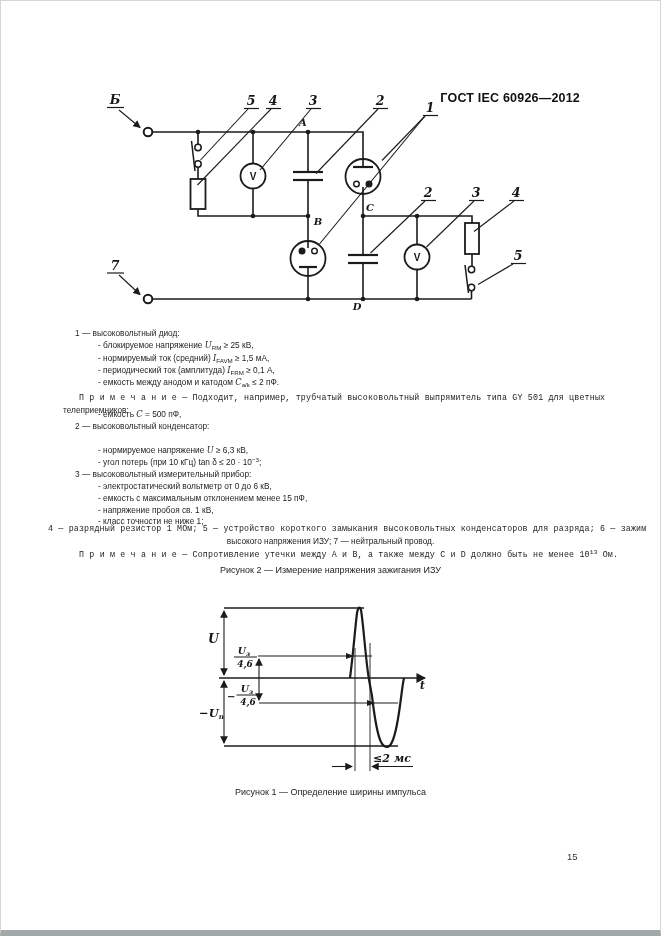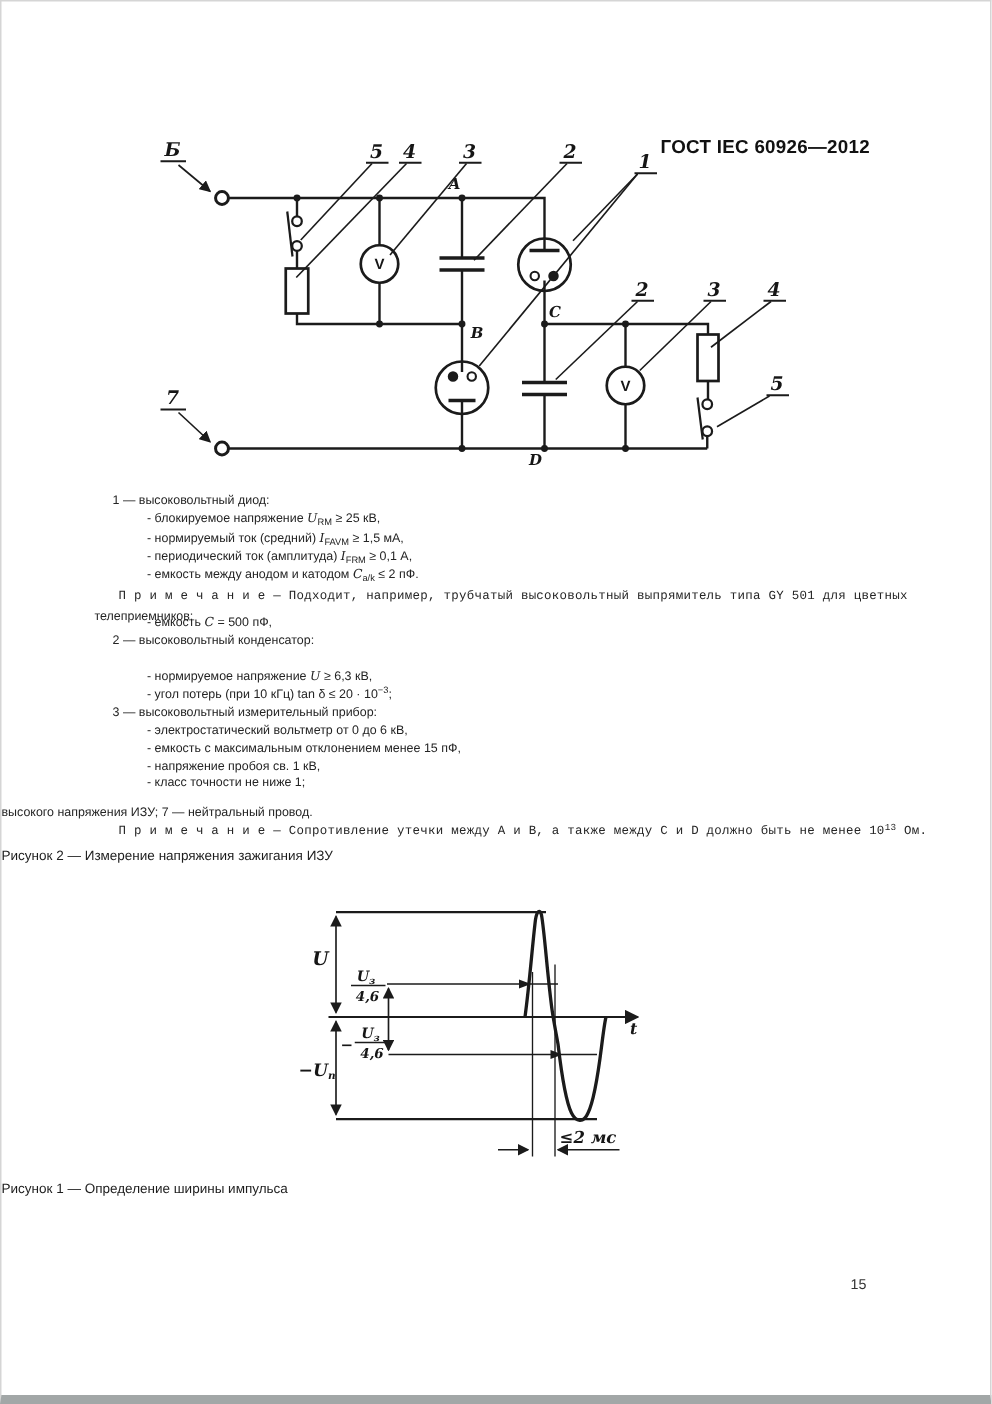--- a/index.html
+++ b/index.html
@@ -10,21 +10,21 @@
   }
   .hdr{
     position:absolute;top:64px;right:80px;font-size:12.5px;font-weight:bold;
     letter-spacing:.2px;color:#111;white-space:nowrap;margin-top:26px;
   }
   .t{position:absolute;white-space:nowrap;font-size:8.3px;color:#242424;}
   .t .var{font-style:italic;font-family:"DejaVu Serif",serif;}
   .t sub{font-size:6.2px;line-height:0;vertical-align:-2px;}
   .t sup{font-size:6.2px;line-height:0;vertical-align:3px;}
   .wide{letter-spacing:.18px;font-family:Liberation Mono, monospace;}
-  .center{left:0;width:100%;}
+  .center{left:0;width:100%;text-align:center;}
   .cap{font-size:9px;color:#1d1d1d;}
   .pagenum{position:absolute;top:850px;left:566px;font-size:9.5px;color:#333;}
   svg{position:absolute;left:0;}
   svg text{fill:#161616;}
   .lbl{font-family:"DejaVu Serif",serif;font-style:italic;font-weight:bold;font-size:12.5px;text-anchor:middle;}
   .node{font-family:"DejaVu Serif",serif;font-style:italic;font-weight:bold;font-size:10px;text-anchor:middle;}
   .vm{font-family:"Liberation Sans",sans-serif;font-size:10px;font-weight:bold;text-anchor:middle;}
   .axlbl{font-family:"DejaVu Serif",serif;font-style:italic;font-weight:bold;}
 </style>
 </head>
@@ -174,20 +174,21 @@
   <div class="t" style="top:404px;left:62px">телеприемников;</div>
   <div class="t" style="top:420px;left:74px"><span>2 — высоковольтный конденсатор:</span></div>
   <div class="t" style="top:408px;left:97px"><span>- емкость </span><span class="var">C</span><span> = 500 пФ,</span></div>
   <div class="t" style="top:444px;left:97px"><span>- нормируемое напряжение </span><span class="var">U</span><span> ≥ 6,3 кВ,</span></div>
   <div class="t" style="top:456px;left:97px"><span>- угол потерь (при 10 кГц) tan δ ≤ 20 · 10</span><sup>−3</sup><span>;</span></div>
   <div class="t" style="top:468px;left:74px"><span>3 — высоковольтный измерительный прибор:</span></div>
   <div class="t" style="top:480px;left:97px">- электростатический вольтметр от 0 до 6 кВ,</div>
   <div class="t" style="top:492px;left:97px">- емкость с максимальным отклонением менее 15 пФ,</div>
   <div class="t" style="top:504px;left:97px">- напряжение пробоя св. 1 кВ,</div>
   <div class="t" style="top:515px;left:97px">- класс точности не ниже 1;</div>
+  <div class="t wide" style="top:523px;left:47px">4 — разрядный резистор 1 МОм; 5 — устройство короткого замыкания высоковольтных конденсаторов для разряда; 6 — зажим</div>
   <div class="t center" style="top:535px">высокого напряжения ИЗУ; 7 — нейтральный провод.</div>
   <div class="t wide" style="top:549px;left:78px"><span>П р и м е ч а н и е — Сопротивление утечки между A и B, а также между C и D должно быть не менее 10</span><sup>13</sup><span> Ом.</span></div>
   <div class="t center cap" style="top:564px">Рисунок 2 — Измерение напряжения зажигания ИЗУ</div>
 
   <svg width="661" height="200" viewBox="0 590 661 200" style="top:590px">
     <defs>
       <marker id="ah2" viewBox="0 0 8 8" refX="7" refY="4" markerWidth="7" markerHeight="7" orient="auto-start-reverse">
         <path d="M0,0 L8,4 L0,8 z" fill="#1b1b1b"></path>
       </marker>
     </defs>

